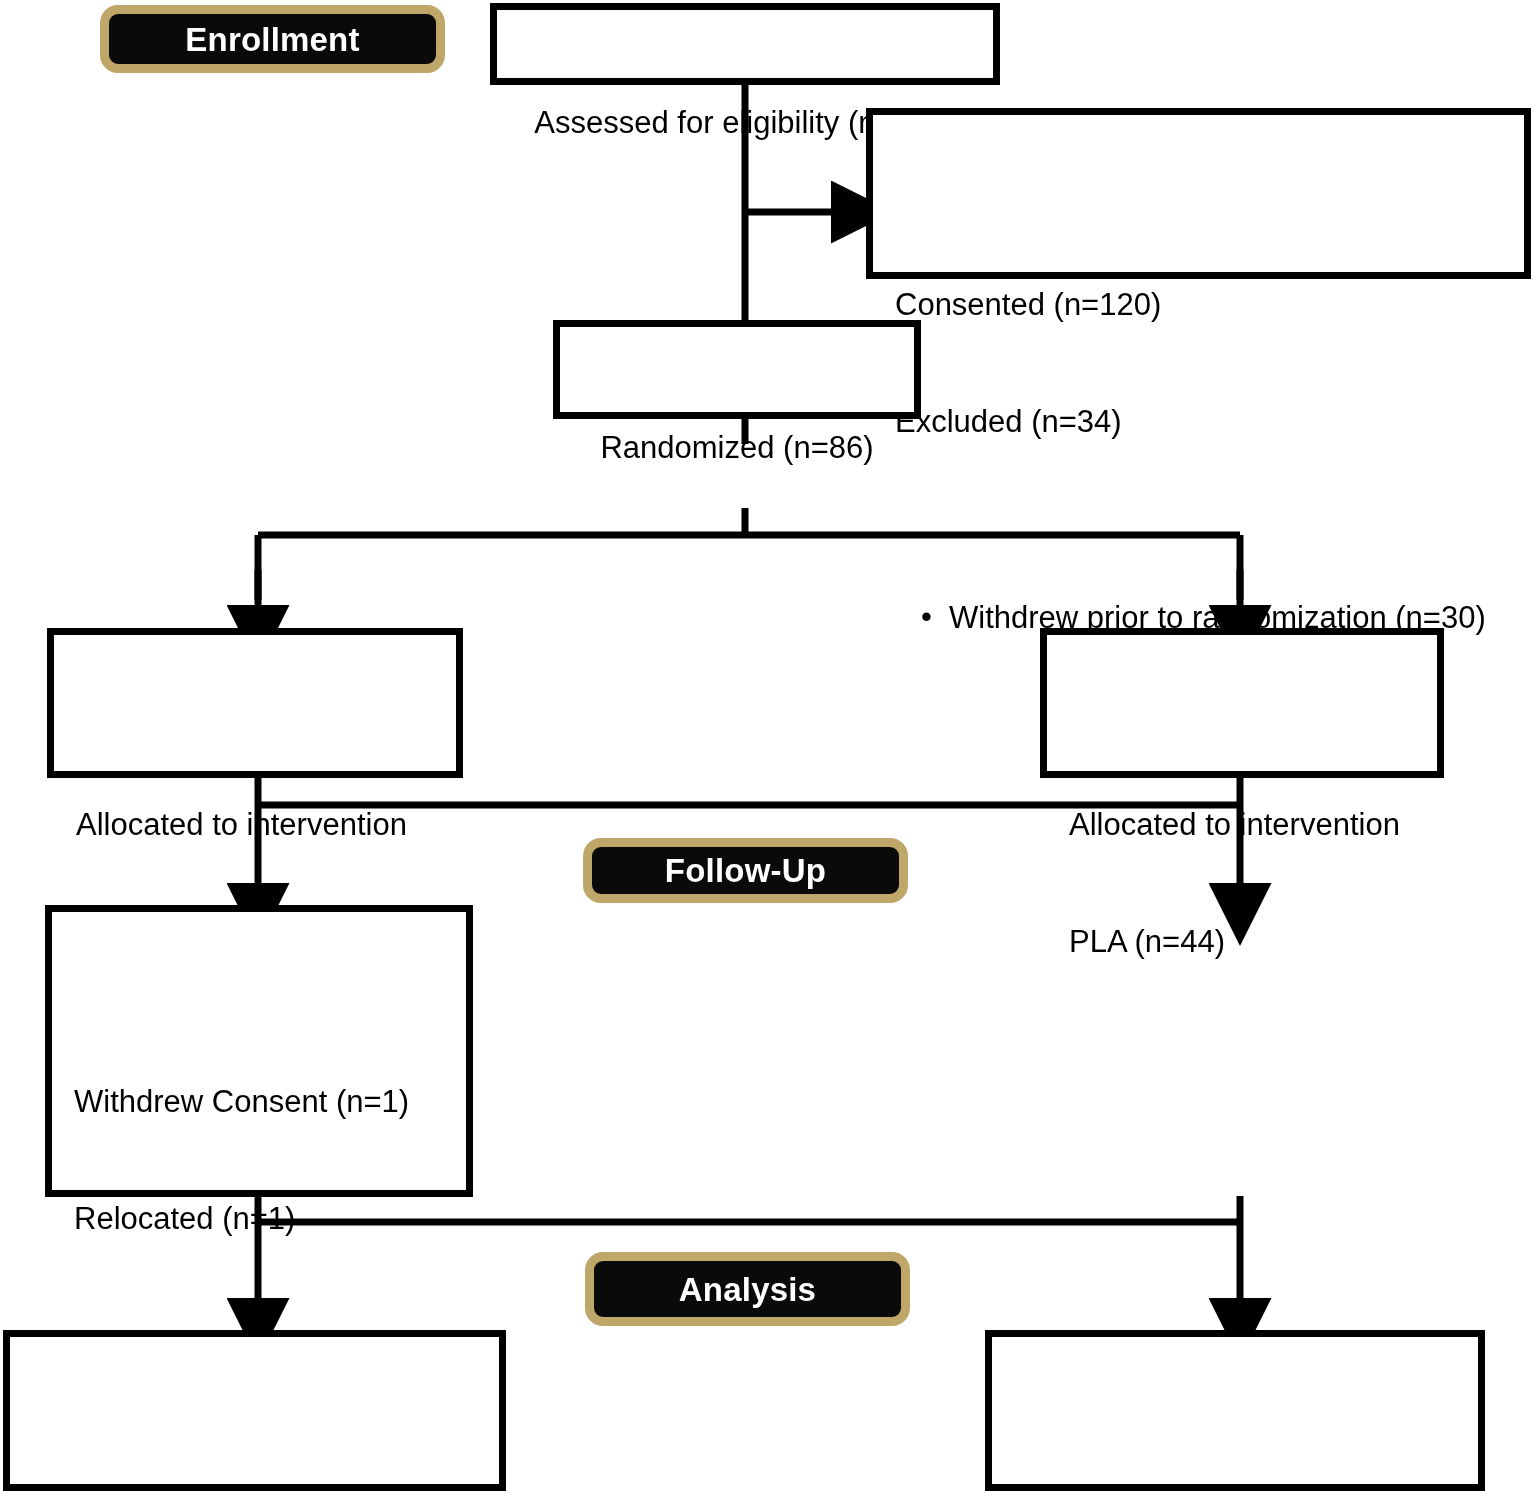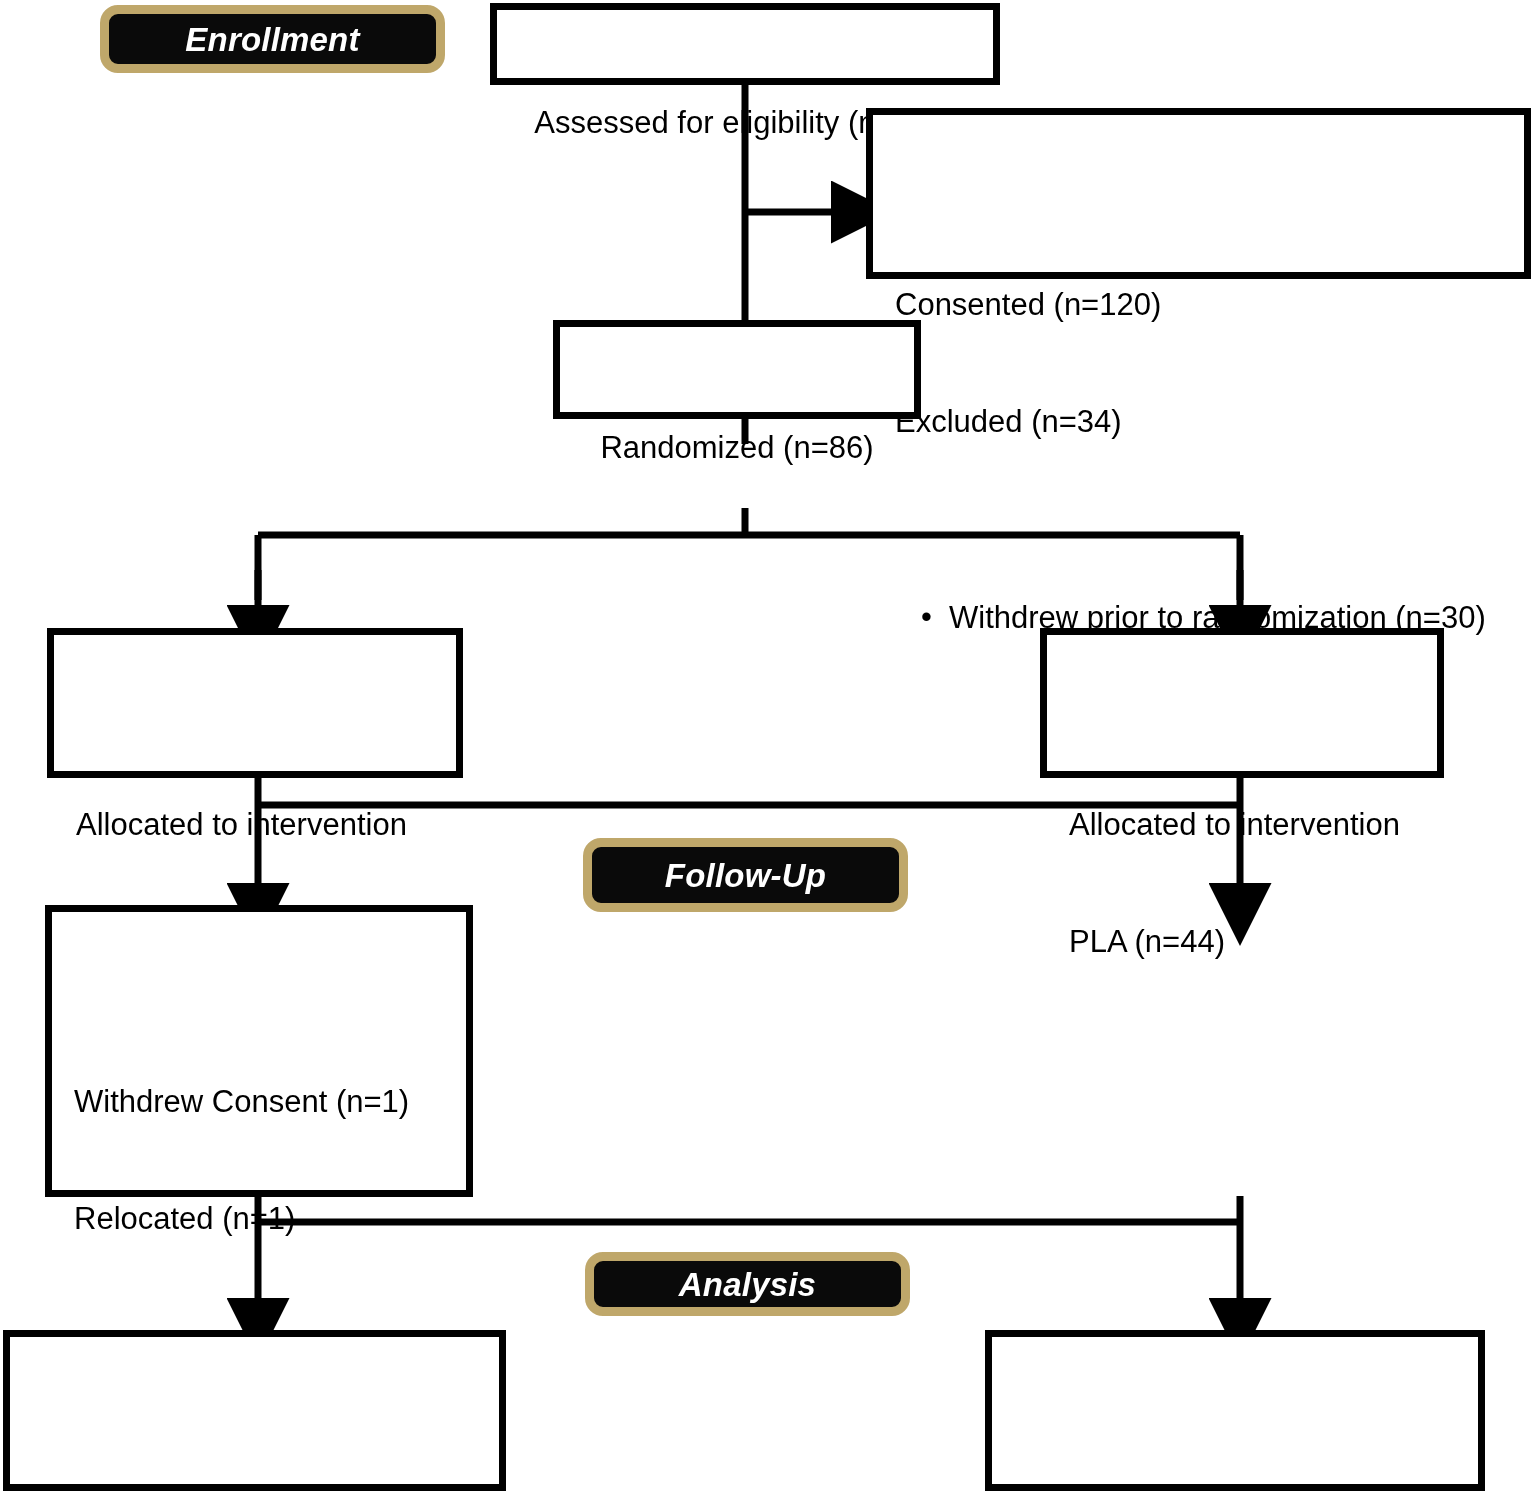--- a/index.html
+++ b/index.html
@@ -77,21 +77,20 @@
   .banner {
     position: absolute;
     box-sizing: border-box;
     background: #0a0a0a;
     border: 9px solid #bfa76a;
     border-radius: 18px;
     z-index: 3;
     display: flex;
     align-items: center;
     justify-content: center;
-    font-style: italic;
   }
   .banner span {
     color: #ffffff;
     font-weight: bold;
     font-size: 33px;
     letter-spacing: 0.2px;
     line-height: 1;
   }
 </style>
 </head>
@@ -160,33 +159,33 @@
     </div>
   </div>
 
   <div class="node" style="left:1040px; top:628px; width:404px; height:150px;">
     <div class="inner">
       <span class="line">Allocated to intervention</span>
       <span class="line">PLA (n=44)</span>
     </div>
   </div>
 
-  <div class="banner" style="left:583px; top:838px; width:325px; height:74px;">
+  <div class="banner" style="left:583px; top:838px; width:325px; height:65px;">
     <span>Follow-Up</span>
   </div>
 
   <div class="node" style="left:45px; top:905px; width:428px; height:292px;">
     <div class="inner">
       <span class="line">Withdrew Consent (n=1)</span>
       <span class="line">Relocated (n=1)</span>
     </div>
   </div>
 
 
-  <div class="banner" style="left:585px; top:1252px; width:325px; height:64px;">
+  <div class="banner" style="left:585px; top:1252px; width:325px; height:74px;">
     <span>Analysis</span>
   </div>
 
   <div class="node" style="left:3px; top:1330px; width:503px; height:161px;">
     <div class="inner">
       
       
     </div>
   </div>
 

